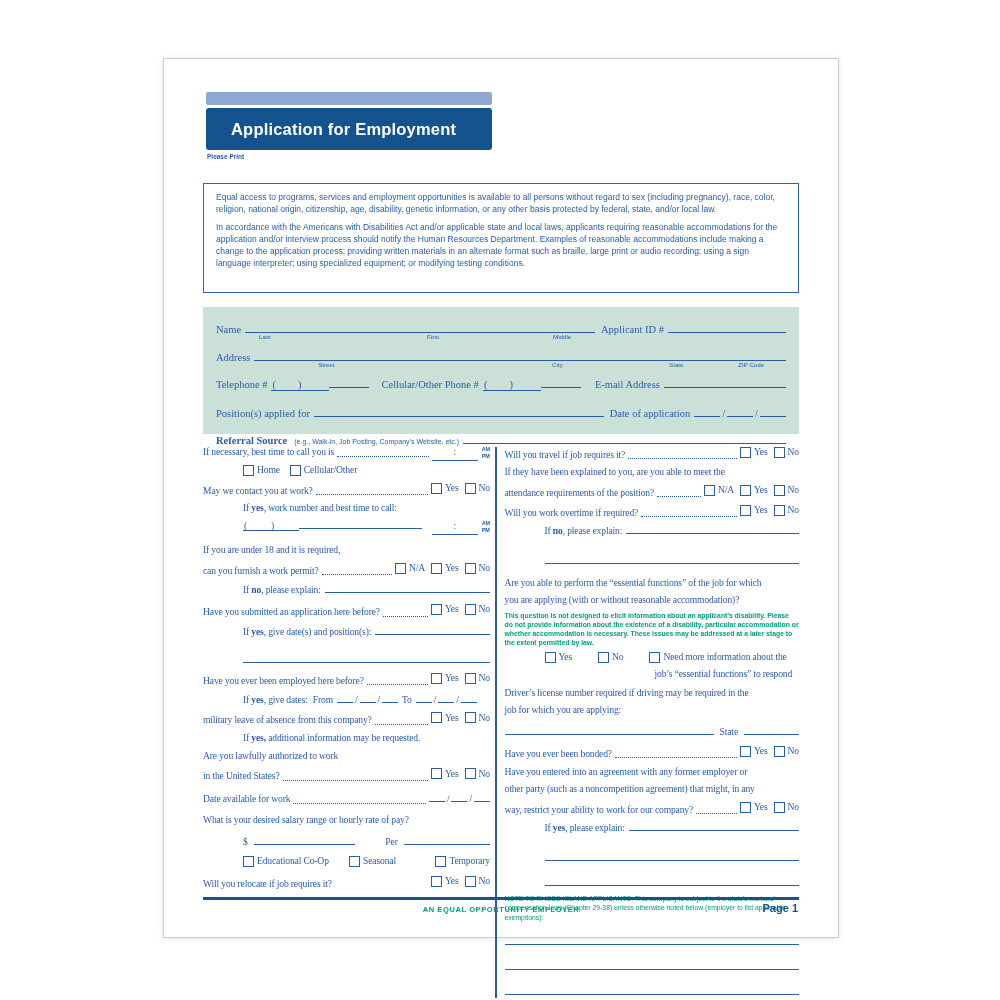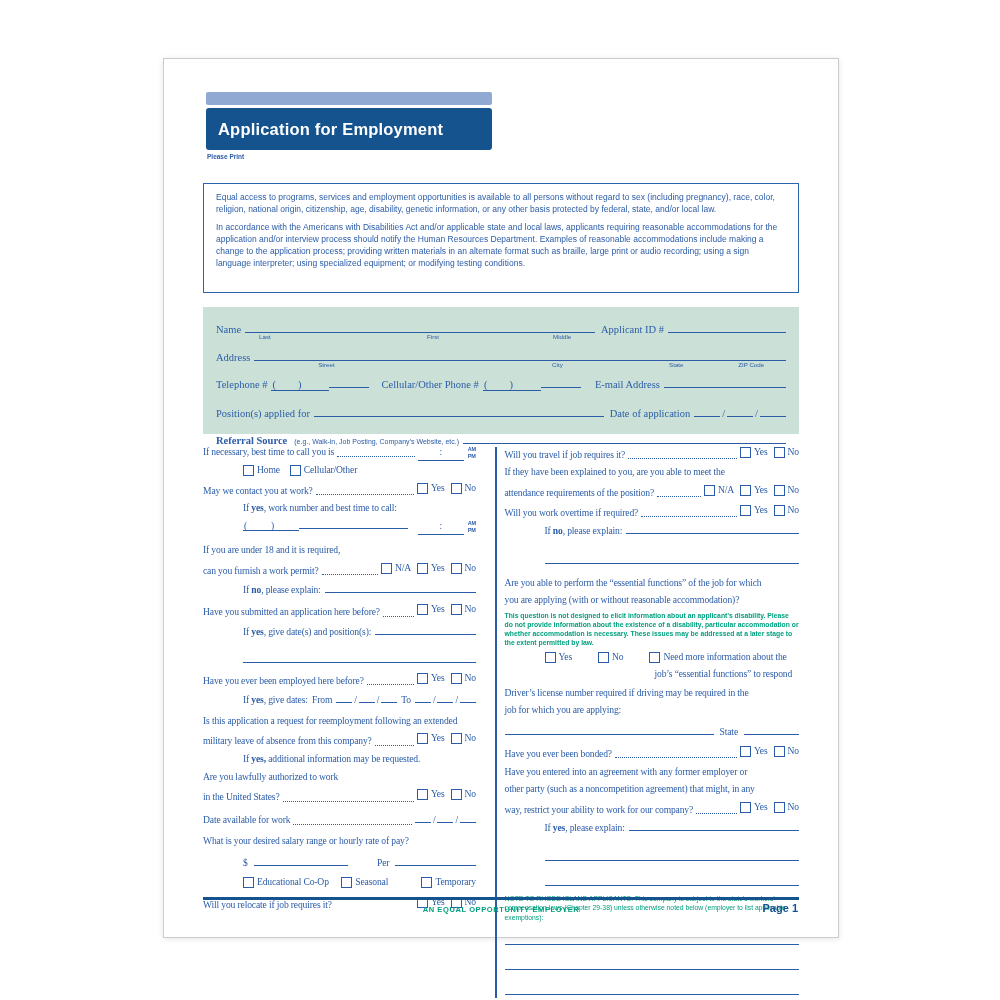--- a/index.html
+++ b/index.html
@@ -2,21 +2,21 @@
 <html><head>
 <meta charset="utf-8">
 <style>
   html,body{margin:0;padding:0;background:#ffffff;}
   body{width:1000px;height:1000px;position:relative;font-family:"Liberation Serif",serif;}
   .page{position:absolute;left:163px;top:58px;width:674px;height:878px;background:#fff;
         border:1px solid #c9cdd2;box-shadow:0 1px 6px rgba(0,0,0,.10);}
   
   .strip{position:absolute;left:42px;top:33px;width:286px;height:13px;background:#8FA9D2;border-radius:2px;}
   .titlebar{position:absolute;left:42px;top:49px;width:286px;height:42px;background:#15538F;border-radius:3px;
-            display:flex;align-items:center;padding-left:12px;box-sizing:border-box;}
+            display:flex;align-items:center;padding-left:25px;box-sizing:border-box;}
   .titlebar .tt{color:#fff;font:bold 16.5px "Liberation Sans",sans-serif;letter-spacing:.2px;}
   .pleaseprint{position:absolute;left:43px;top:94px;color:#2B5CA8;font:bold 6.5px "Liberation Sans",sans-serif;}
   
   .notice{position:absolute;left:39px;top:124px;width:596px;height:110px;box-sizing:border-box;
           border:1.6px solid #2d63ab;padding:8px 12px;color:#2B5CA8;
           font:8.5px "Liberation Sans",sans-serif;line-height:1.38;}
   .notice p{margin:0;}
   .notice p + p{margin-top:7px;}
   
   .panel{position:absolute;left:39px;top:248px;width:596px;height:127px;background:#CBE1D7;box-sizing:border-box;
@@ -29,21 +29,21 @@
   .hint{font:7px "Liberation Sans",sans-serif;margin:0 4px 0 3px;white-space:nowrap;}
   .paren{margin:0 1px;}
   .dates{display:flex;align-items:baseline;}
   .dseg{border-bottom:1px solid #2B5CA8;display:inline-block;height:11px;width:26px;}
   .dseg.sm{width:16px;}
   .slash{margin:0 2px;}
   
   .cols{position:absolute;left:39px;top:386px;width:596px;display:flex;color:#2B5CA8;
         font-size:9.6px;line-height:1.55;letter-spacing:-0.15px;}
   .col{box-sizing:border-box;}
-  .colL{width:292px;padding-right:19px;}
+  .colL{width:292px;padding-right:5px;}
   .vdiv{width:1.5px;background:#2B5CA8;margin-top:2px;}
   .colR{flex:1;padding-left:8px;}
   .row{display:flex;align-items:baseline;margin-bottom:2.5px;}
   .nw{white-space:nowrap;}
   .leader{flex:1;border-bottom:1.2px dotted #2B5CA8;align-self:flex-end;margin:0 3px 3.5px 3px;min-width:6px;}
   .ans{display:flex;align-items:center;gap:6px;white-space:nowrap;flex:none;}
   .opt{display:flex;align-items:center;white-space:nowrap;}
   .cb{width:9px;height:9px;border:1.1px solid #2B5CA8;display:inline-block;margin-right:3px;flex:none;background:#fff;}
   .indent{margin-left:40px;}
   .blank{border-bottom:1px solid #2B5CA8;display:inline-block;height:10px;}
@@ -247,23 +247,20 @@
           </span>
         <span class="nw">To</span>
         <span class="dates" style="margin-left:4px">
             <span class="dseg sm"></span>
             <span class="slash">/</span>
             <span class="dseg sm"></span>
             <span class="slash">/</span>
             <span class="dseg sm"></span>
           </span>
       </div>
-      <div class="row gap6">
-        <span class="nw">Is this application a request for reemployment following an extended</span>
-      </div>
       <div class="row">
         <span class="nw">military leave of absence from this company?</span>
         <span class="leader"></span>
         <span class="ans">
             <span class="opt">
               <span class="cb"></span>
               <span>Yes</span>
             </span>
             <span class="opt">
               <span class="cb"></span>

